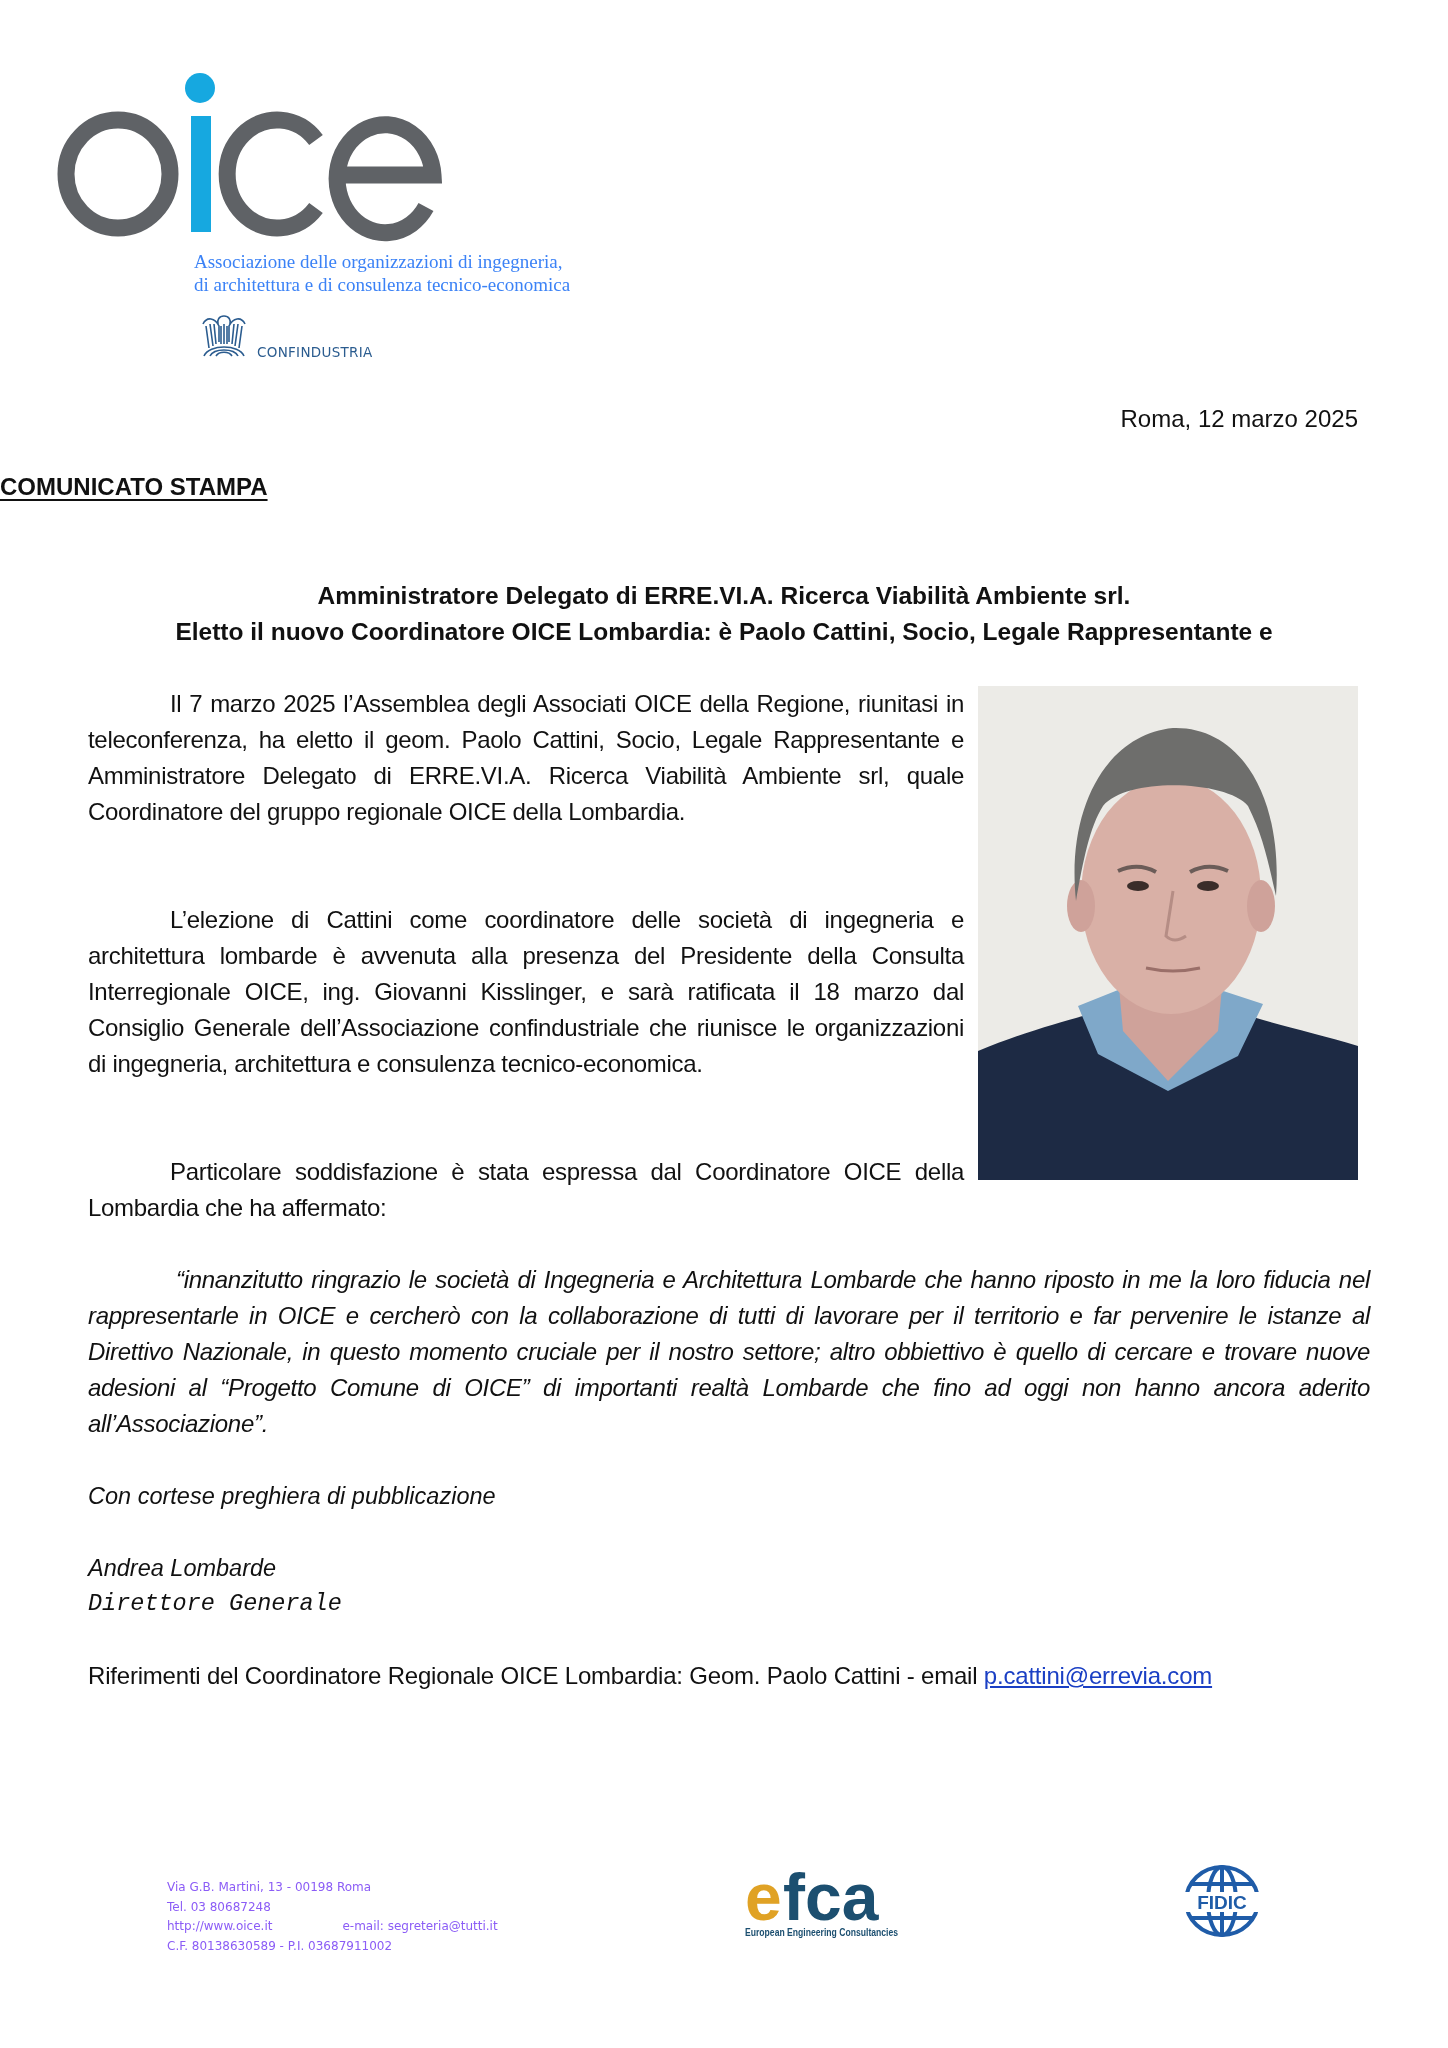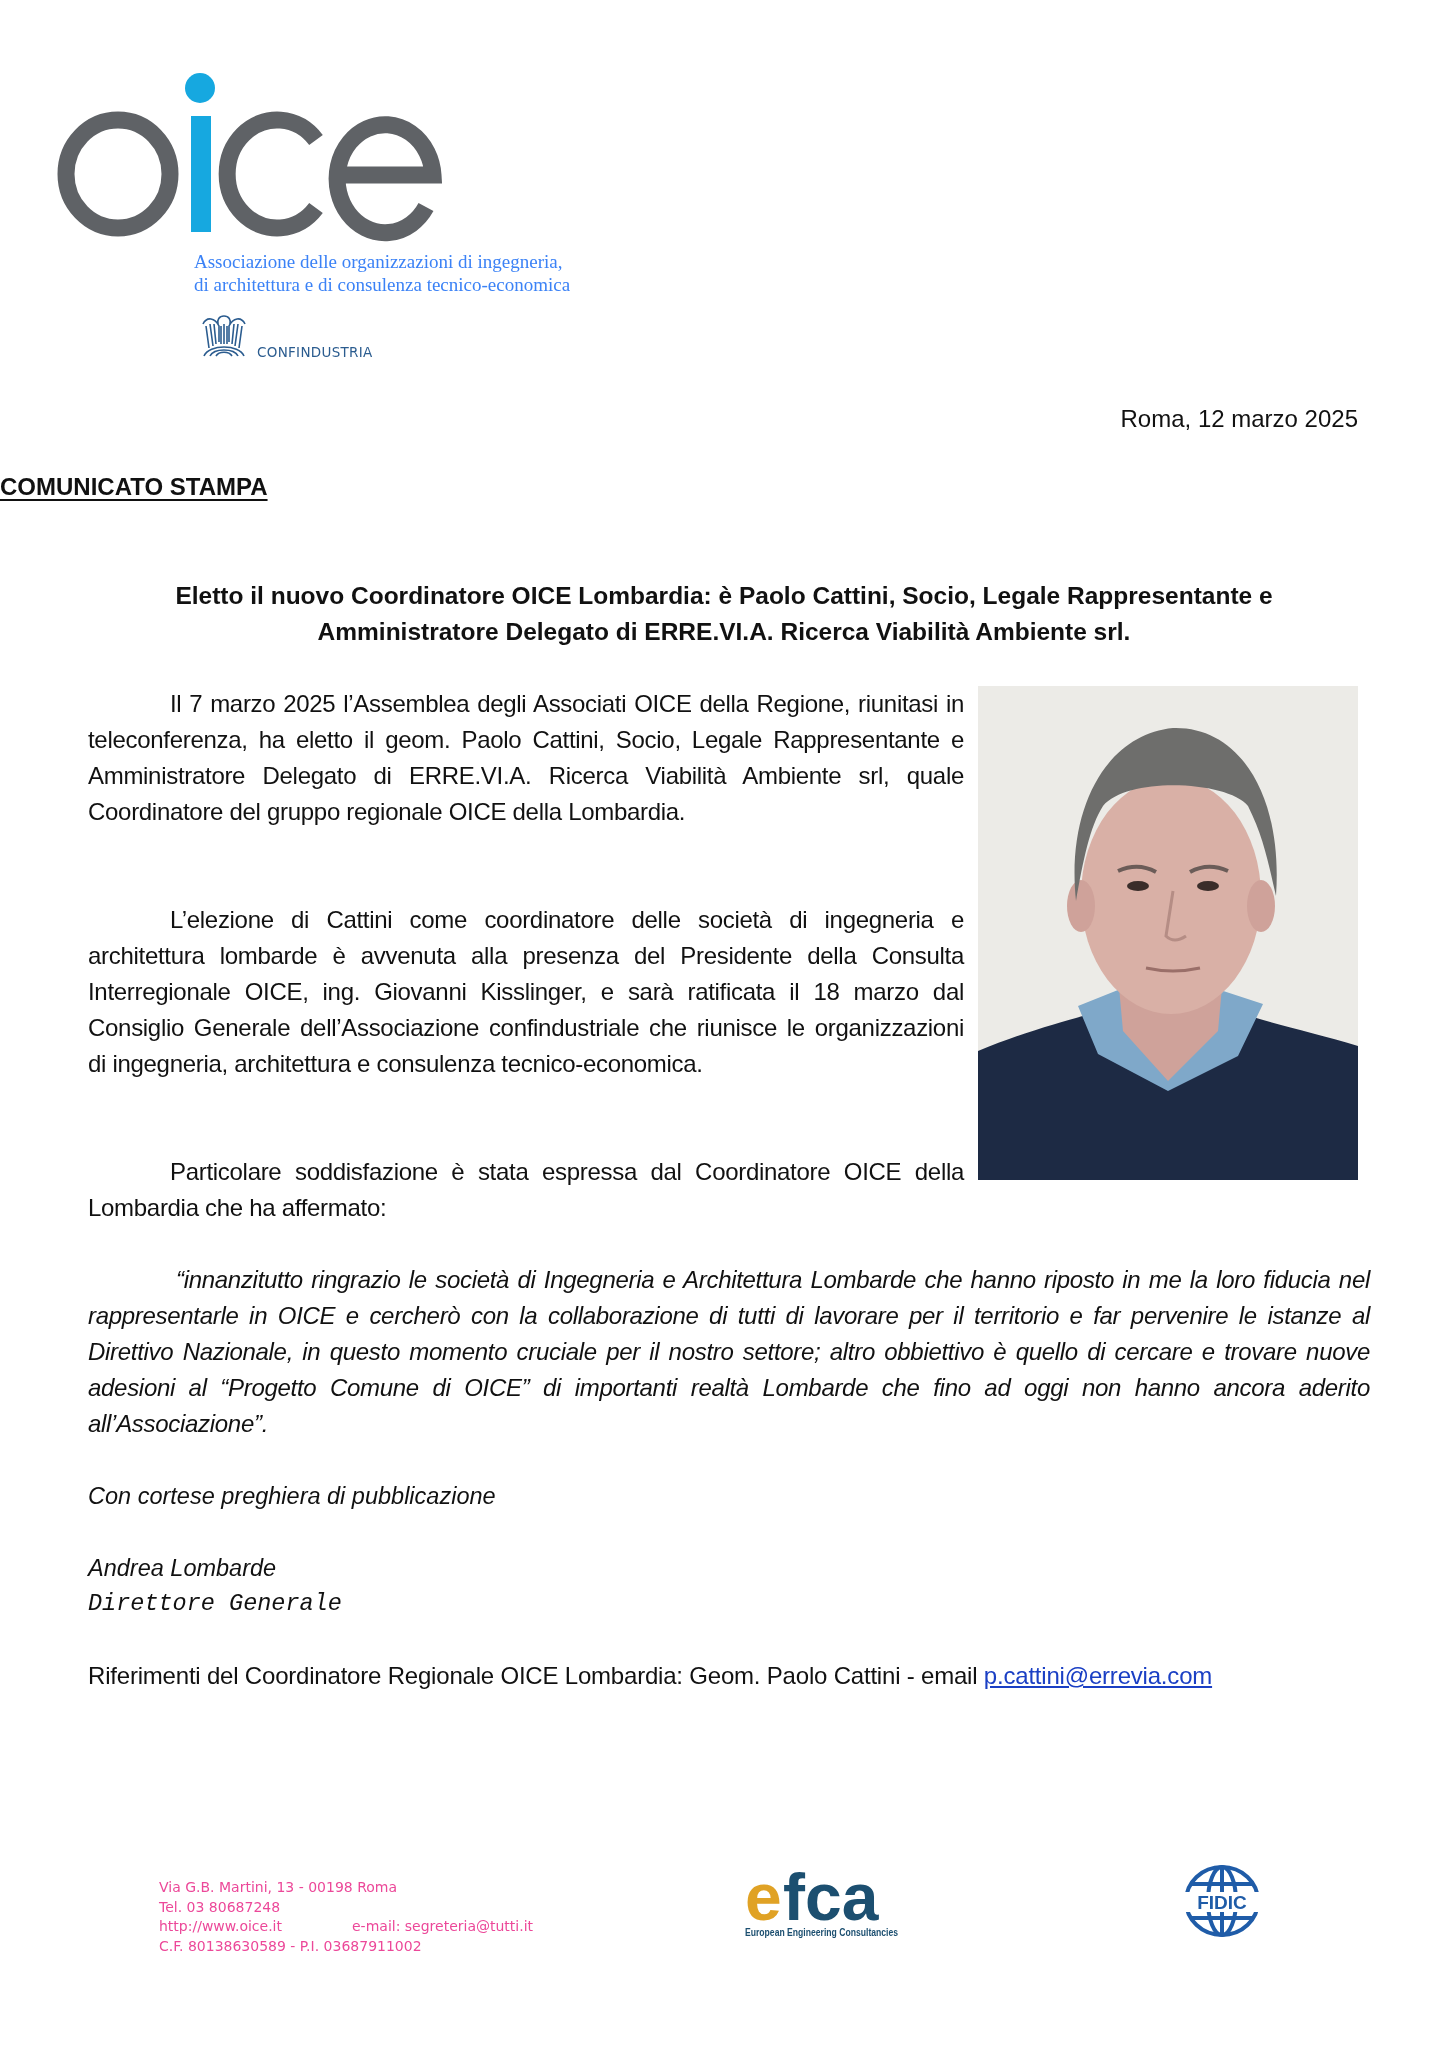--- a/index.html
+++ b/index.html
@@ -38,22 +38,22 @@
   .sig-name { left: 88px; top: 1550px; font-size: 23.5px; font-style: italic; line-height: 36px; }
   .sig-role { left: 88px; top: 1586px; font-size: 23.5px; font-style: italic; line-height: 36px; font-family: Liberation Mono, monospace; }
   .refs { left: 88px; top: 1658px; font-size: 24px; line-height: 36px; letter-spacing: -0.2px; }
   .refs a { color: #1a3fc4; text-decoration: underline; }
 
   
   .photo { left: 978px; top: 686px; width: 380px; height: 494px; overflow: hidden;
            background: #ecebe7; }
 
   
-  .footer-addr { left: 159px; top: 1878px; font-family: "DejaVu Sans", sans-serif;
-                 font-size: 14px; line-height: 19.5px; color: #ec4899; }
+  .footer-addr { left: 167px; top: 1878px; font-family: "DejaVu Sans", sans-serif;
+                 font-size: 12px; line-height: 19.5px; color: #8b5cf6; }
   .footer-addr .gap { display: inline-block; width: 70px; }
   .efca { left: 745px; top: 1866px; width: 165px; height: 75px; }
   .efca-sub { position: absolute; left: 0; top: 60px; font-family: "Liberation Sans", sans-serif;
               font-size: 10.5px; font-weight: bold; color: #1c4f70; white-space: nowrap;
               transform: scaleX(0.82); transform-origin: left; }
   .fidic { left: 1180px; top: 1864px; width: 84px; height: 74px; }
 </style>
 </head>
 <body>
 
@@ -93,22 +93,22 @@
   <span class="confind-label">CONFINDUSTRIA</span>
 </div>
 
 <div class="abs date body-font">Roma, 12 marzo 2025</div>
 
 <div class="abs doc-title body-font">
   <span>COMUNICATO STAMPA</span>
 </div>
 
 <div class="abs headline body-font">
+  <div>Amministratore Delegato di ERRE.VI.A. Ricerca Viabilità Ambiente srl.</div>
   <div>Eletto il nuovo Coordinatore OICE Lombardia: è Paolo Cattini, Socio, Legale Rappresentante e</div>
-  <div>Amministratore Delegato di ERRE.VI.A. Ricerca Viabilità Ambiente srl.</div>
 </div>
 
 <div class="abs para p1 body-font">
   <span class="indent"></span><span>Il 7 marzo 2025 l’Assemblea degli Associati OICE della Regione, riunitasi in teleconferenza, ha eletto il geom. Paolo Cattini, Socio, Legale Rappresentante e Amministratore Delegato di ERRE.VI.A. Ricerca Viabilità Ambiente srl, quale Coordinatore del gruppo regionale OICE della Lombardia.</span>
 </div>
 
 <div class="abs para p2 body-font">
   <span class="indent"></span><span>L’elezione di Cattini come coordinatore delle società di ingegneria e architettura lombarde è avvenuta alla presenza del Presidente della Consulta Interregionale OICE, ing. Giovanni Kisslinger, e sarà ratificata il 18 marzo dal Consiglio Generale dell’Associazione confindustriale che riunisce le organizzazioni di ingegneria, architettura e consulenza tecnico-economica.</span>
 </div>
 

